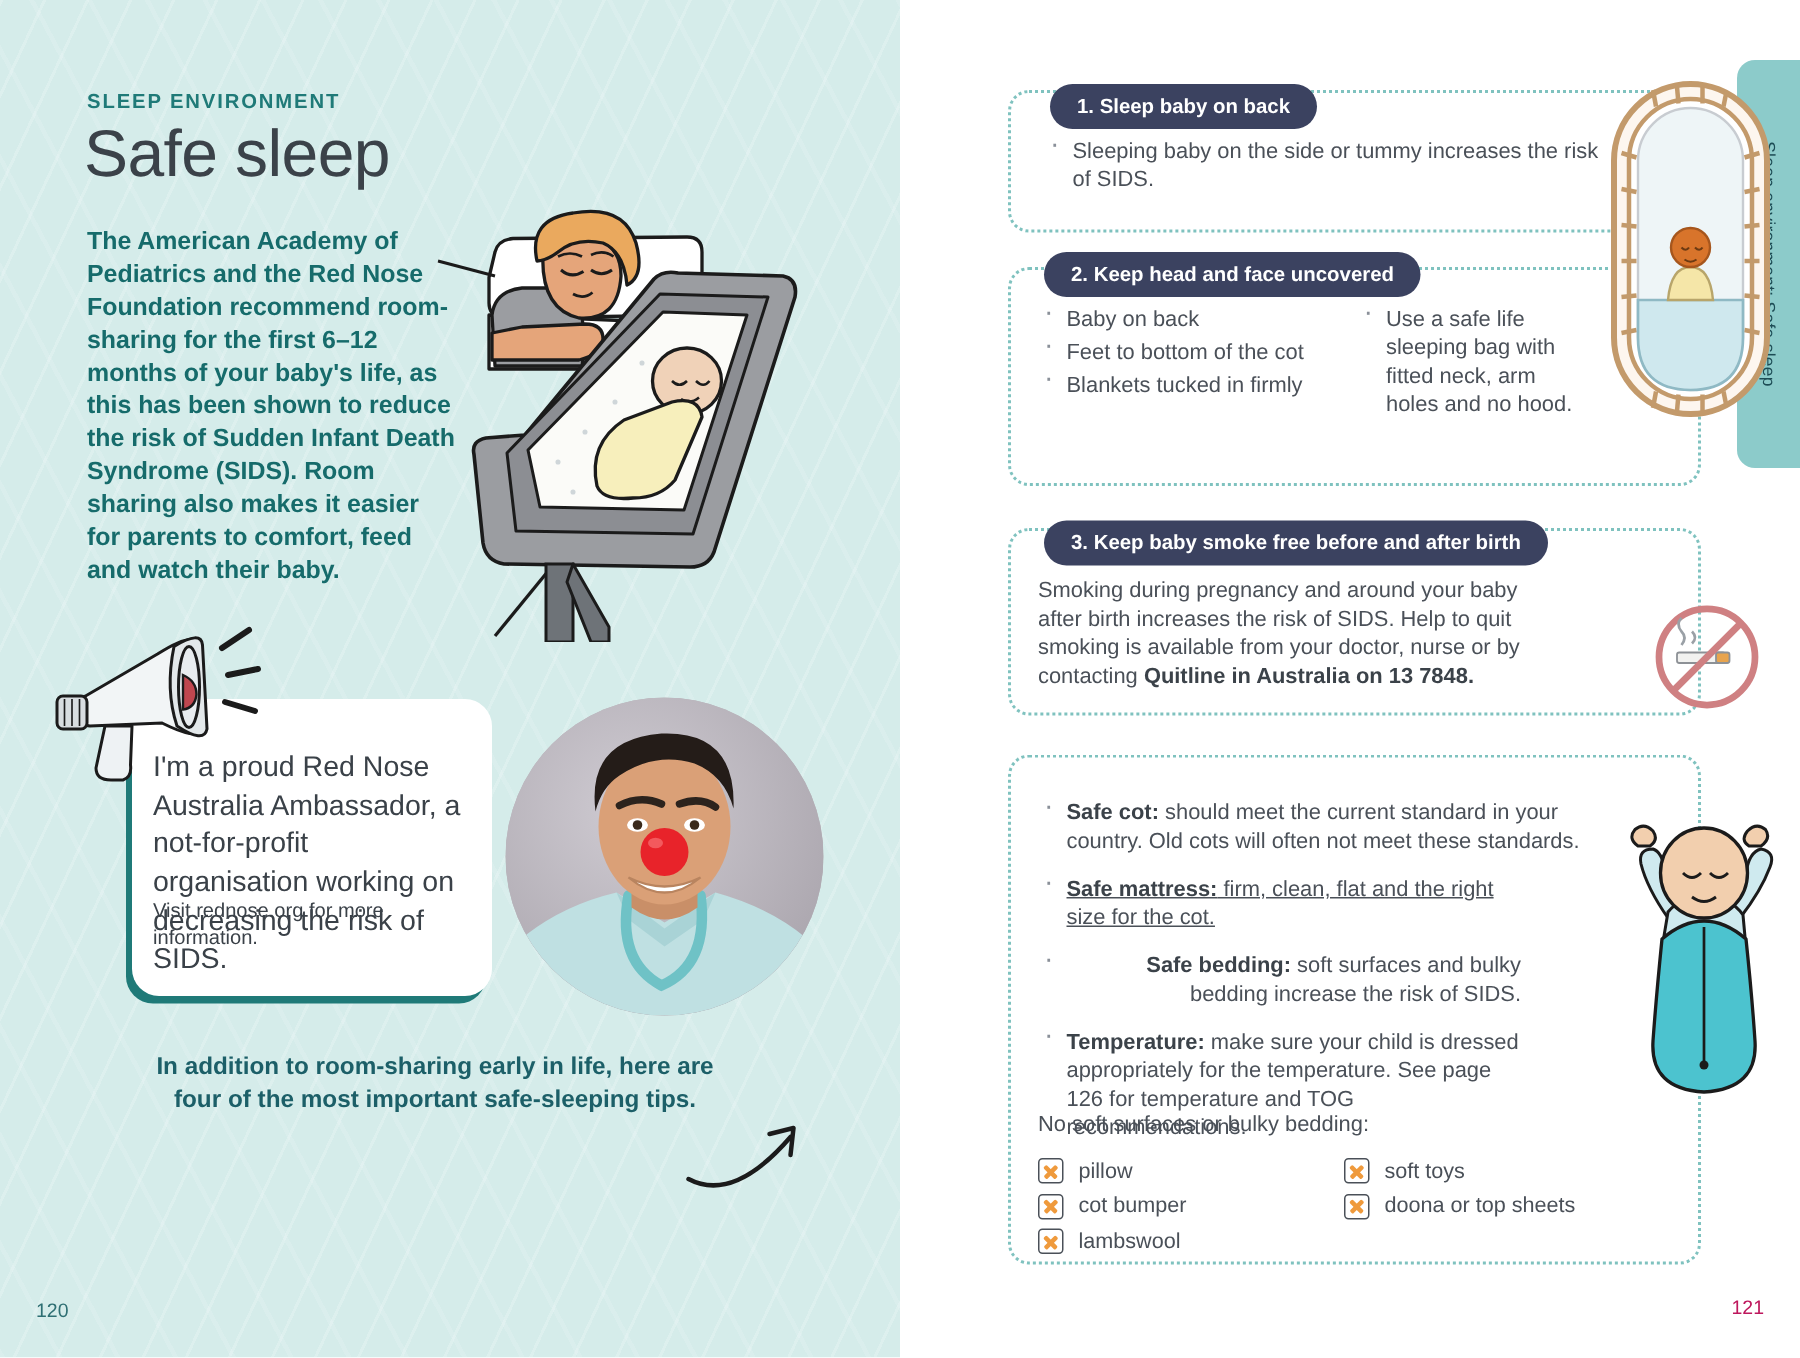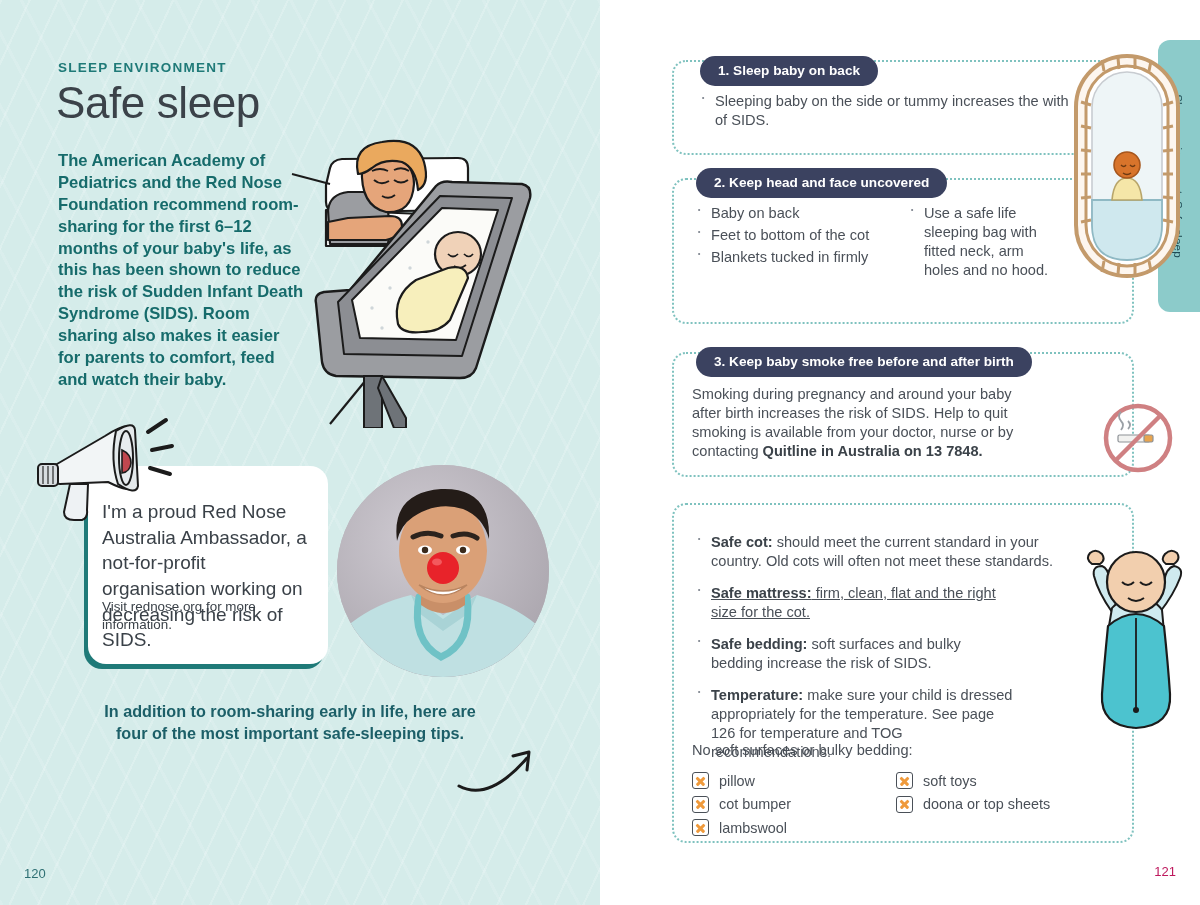--- a/index.html
+++ b/index.html
@@ -273,21 +273,21 @@
   <div class="page-right">
 
     <div class="tab">
       <span>Sleep environment: Safe sleep</span>
     </div>
 
     <div class="panel" style="left:72px; top:60px; width:462px; height:95px;"></div>
     <div class="pill" style="left:100px; top:56px;">1. Sleep baby on back</div>
     <div class="panel-body" style="left:96px; top:92px; width:380px;">
       <ul class="bul">
-        <li>Sleeping baby on the side or tummy increases the with of SIDS.</li>
+        <li>Sleeping baby on the side or tummy increases the risk of SIDS.</li>
       </ul>
     </div>
 
     <svg class="illus-cot" viewBox="0 0 110 228">
       <rect x="4" y="4" width="102" height="220" rx="51" fill="#fdf6ef" stroke="#c39a6b" stroke-width="4"></rect>
       <rect x="14" y="14" width="82" height="200" rx="41" fill="#ffffff" stroke="#c39a6b" stroke-width="3"></rect>
       <rect x="20" y="20" width="70" height="188" rx="35" fill="#eef5f7" stroke="#c8ccd1" stroke-width="1.6"></rect>
       <g stroke="#c39a6b" stroke-width="3">
         <path d="M9 50 L19 53"></path>
           <path d="M9 74 L19 76"></path>
@@ -352,21 +352,21 @@
     <div class="panel" style="left:72px; top:503px; width:462px; height:340px;"></div>
 
     <div class="panel-body" style="left:92px; top:533px; width:370px;">
       <ul class="bul">
         <li style="margin-bottom:13px;">
           <b>Safe cot:</b><span> should meet the current standard in your country. Old cots will often not meet these standards.</span>
         </li>
         <li style="margin-bottom:13px; width:330px;text-decoration:underline;">
           <b>Safe mattress:</b><span> firm, clean, flat and the right size for the cot.</span>
         </li>
-        <li style="margin-bottom:13px; width:322px;">
+        <li style="margin-bottom:13px; width:322px;text-align:right;">
           <b>Safe bedding:</b><span> soft surfaces and bulky bedding increase the risk of SIDS.</span>
         </li>
         <li style="margin-bottom:8px; width:330px;">
           <b>Temperature:</b><span> make sure your child is dressed appropriately for the temperature. See page 126 for temperature and TOG recommendations.</span>
         </li>
       </ul>
     </div>
 
     <div class="nosoft-label" style="left:92px; top:742px;">No soft surfaces or bulky bedding:</div>
 

